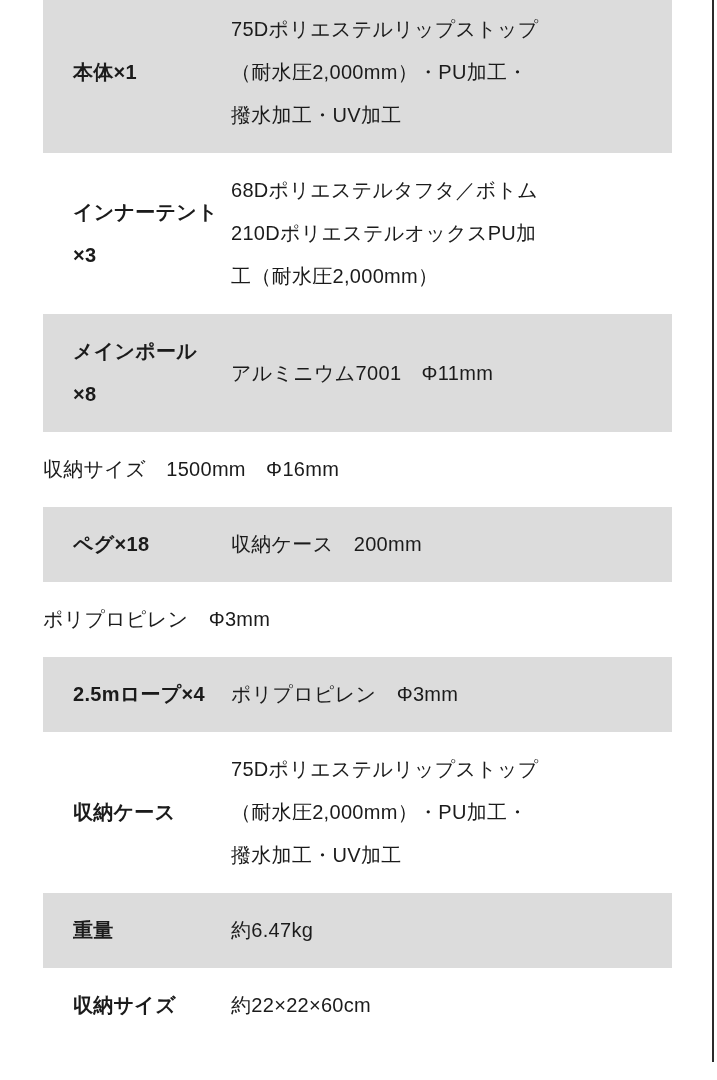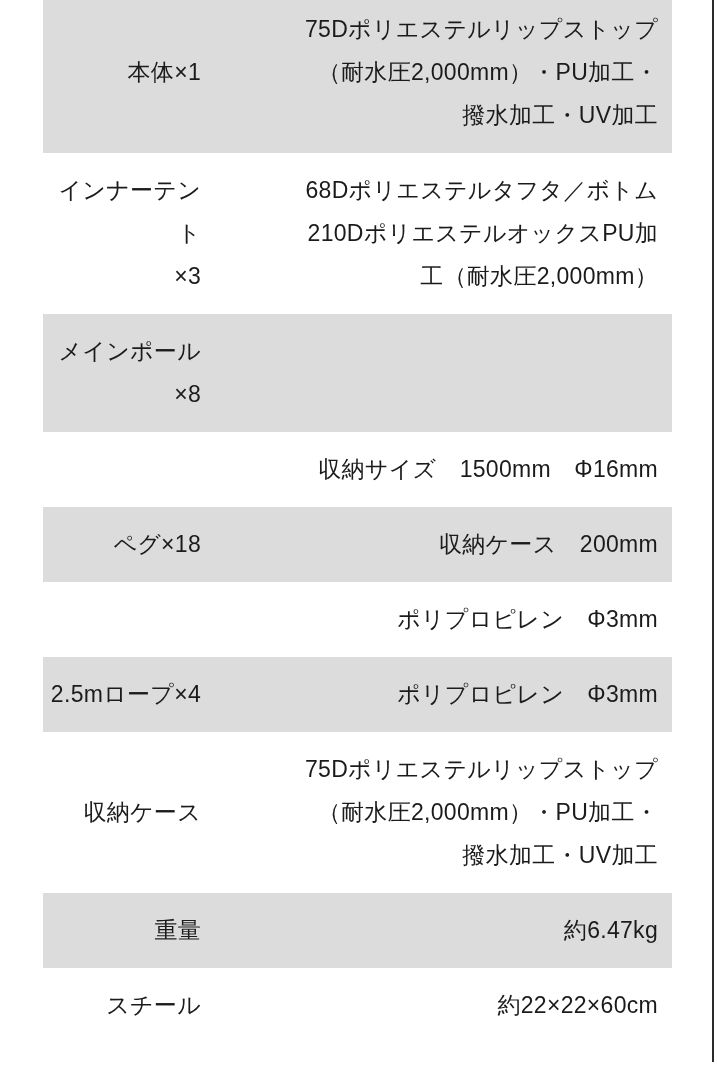--- a/index.html
+++ b/index.html
@@ -28,30 +28,30 @@
     display: flex;
     align-items: center;
     padding: 16px 0;
     background: var(--row-white, #ffffff);
   }
   .spec-row.gray {
     background: var(--row-gray, #dcdcdc);
   }
   .spec-cell {
     white-space: pre-line;
-    font-size: 23px;
+    font-size: 20px;
     line-height: 43px;
     color: var(--text-color, #1b1b1b);
     letter-spacing: 0.3px;
-    text-align: right;
   }
   .spec-label {
     flex: none;
     width: 158px;
-    font-weight: 400;
+    padding-left: 30px;
+    font-weight: 700;
   }
   .spec-value {
     flex: 1;
     padding-right: 14px;
   }
   .right-edge-line {
     position: absolute;
     left: 712px;
     top: 0;
     width: 2px;
@@ -75,20 +75,21 @@
     <div class="spec-cell spec-label">インナーテント
 ×3</div>
     <div class="spec-cell spec-value">68Dポリエステルタフタ／ボトム
 210DポリエステルオックスPU加
 工（耐水圧2,000mm）</div>
   </div>
 
   <div class="spec-row gray">
     <div class="spec-cell spec-label">メインポール
 ×8</div>
+    <div class="spec-cell spec-value">アルミニウム7001　Φ11mm</div>
   </div>
 
   <div class="spec-row">
     <div class="spec-cell spec-value">収納サイズ　1500mm　Φ16mm</div>
   </div>
 
   <div class="spec-row gray">
     <div class="spec-cell spec-label">ペグ×18</div>
     <div class="spec-cell spec-value">収納ケース　200mm</div>
   </div>
@@ -108,18 +109,18 @@
 （耐水圧2,000mm）・PU加工・
 撥水加工・UV加工</div>
   </div>
 
   <div class="spec-row gray">
     <div class="spec-cell spec-label">重量</div>
     <div class="spec-cell spec-value">約6.47kg</div>
   </div>
 
   <div class="spec-row">
-    <div class="spec-cell spec-label">スチール</div>
+    <div class="spec-cell spec-label">収納サイズ</div>
     <div class="spec-cell spec-value">約22×22×60cm</div>
   </div>
 </div>
   <div class="right-edge-line"></div>
 </div>
 
 </body></html>

